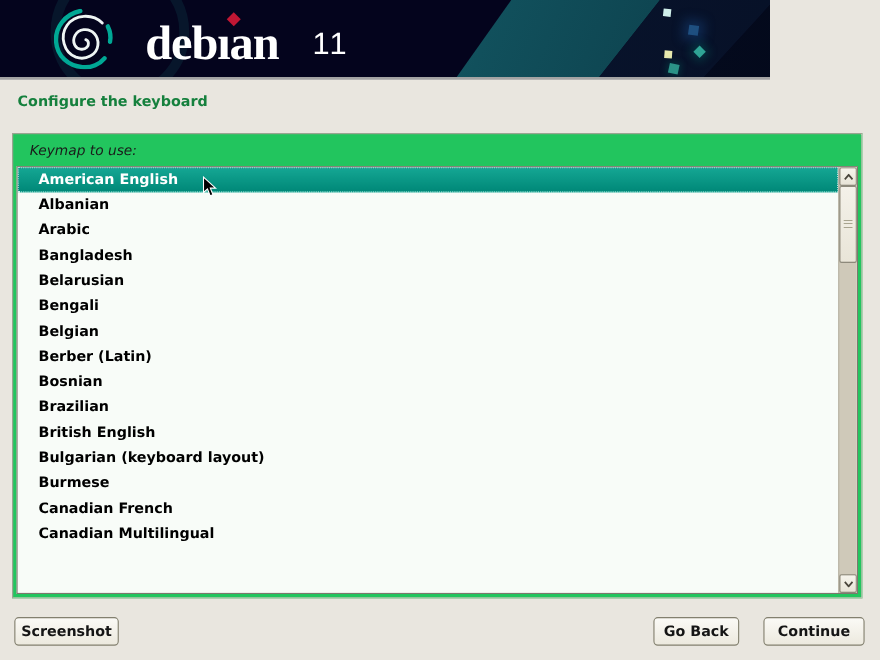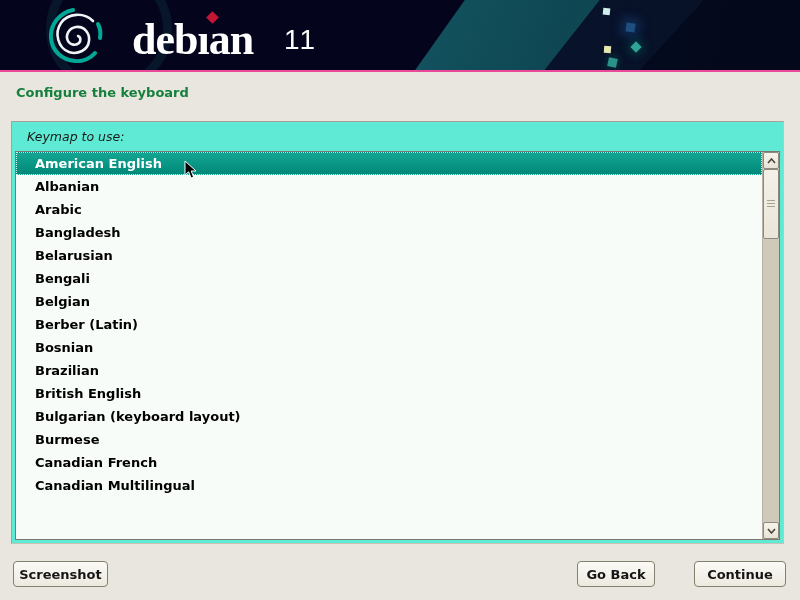--- a/index.html
+++ b/index.html
@@ -5,23 +5,23 @@
   html,body{margin:0;padding:0;width:800px;height:600px;overflow:hidden;}
   body{
     position:relative;
     background:#e9e6df;
     font-family:"DejaVu Sans","Liberation Sans",sans-serif;
     color:#111;
   }
 
   
   .banner{
-    position:absolute;left:0;top:0;width:800px;height:70px;
+    position:absolute;left:0;top:0;width:700px;height:70px;
     background:#04041d;
-    border-bottom:2px solid #ec4899;
+    border-bottom:2px solid #a3a3a3;
     overflow:hidden;
   }
   .poly{position:absolute;left:0;top:0;width:800px;height:70px;}
   .poly.p1{
     clip-path:polygon(58.1% 0,75% 0,68.1% 100%,51.9% 100%);
     background:linear-gradient(112deg,#2f8181 8%,#11505c 55%,#0b3a46 92%);
   }
   .poly.p2{
     clip-path:polygon(75% 0,88% 0,80% 100%,68.1% 100%);
     background:linear-gradient(100deg,#0c1834,#061026);
@@ -63,21 +63,21 @@
 
   
   .page-title{
     position:absolute;left:16px;top:85px;
     font-size:13px;font-weight:bold;color:#15803d;
   }
 
   
   .frame{
     position:absolute;left:11px;top:121px;width:773px;height:423px;
-    background:#5eead4;
+    background:#22c55e;
     border:1px solid #a5a196;
     border-right-color:#c6c2b7;border-bottom-color:#c6c2b7;
     box-sizing:border-box;
   }
   .frame-label{
     position:absolute;left:15px;top:7px;
     font-style:italic;font-size:12.5px;color:#1a1a1a;
   }
   .listbox{
     position:absolute;left:3px;top:29px;right:3px;bottom:3px;
@@ -133,21 +133,21 @@
   
   .btn{
     position:absolute;height:26px;
     background:linear-gradient(#fbfaf6,#ece9de);
     border:1px solid #83806f;border-radius:4px;
     font-family:inherit;font-size:13px;font-weight:bold;color:#151515;
     display:flex;align-items:center;justify-content:center;
     box-sizing:border-box;cursor:pointer;text-align:right;
   }
   .btn-screenshot{left:13px;top:561px;width:95px;}
-  .btn-goback{left:577px;top:561px;width:78px;}
+  .btn-goback{left:594px;top:561px;width:78px;}
   .btn-continue{left:694px;top:561px;width:92px;}
 
   .cursor{position:absolute;left:184px;top:160px;pointer-events:none;}
 </style>
 </head>
 <body>
 
 <div class="banner">
   <div class="poly p1"></div>
   <div class="poly p2"></div>

